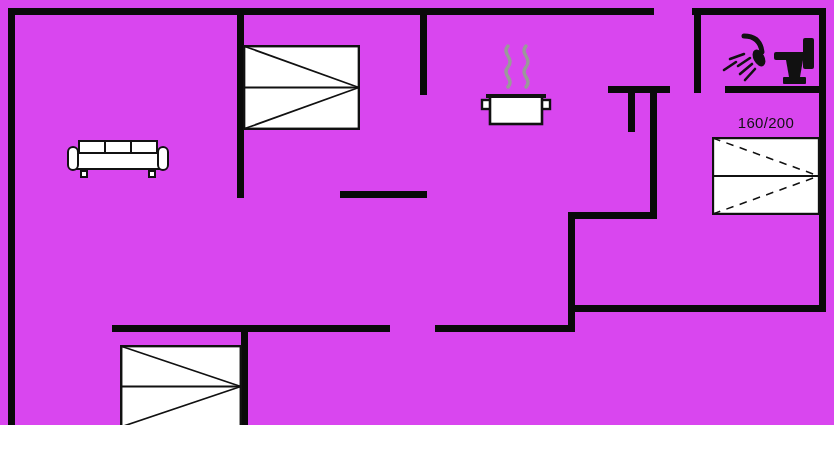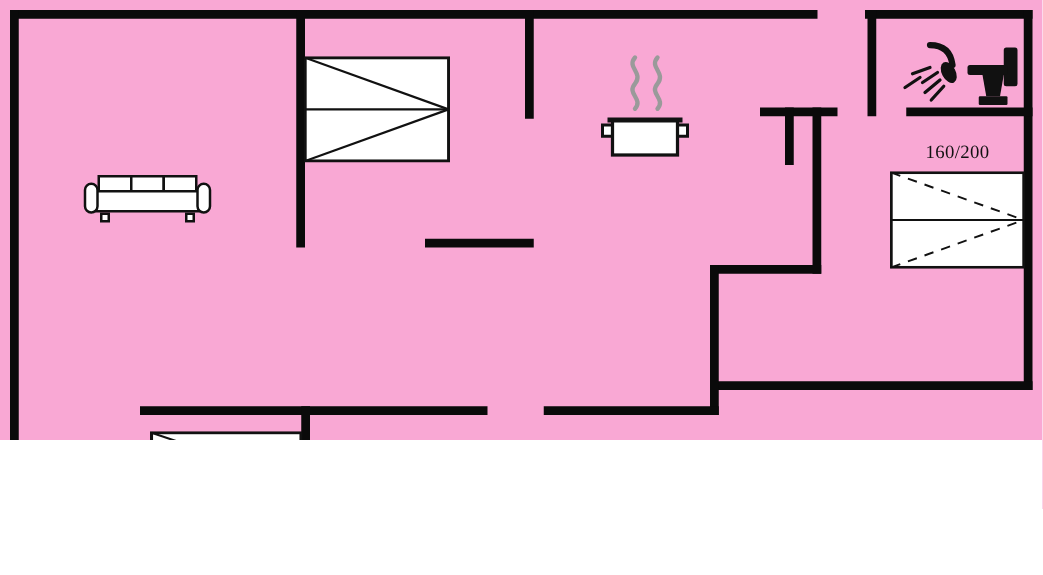--- a/index.html
+++ b/index.html
@@ -1,20 +1,20 @@
 <!DOCTYPE html>
 <html><head>
 <meta charset="utf-8">
 <style>
   html,body{margin:0;padding:0;background:#ffffff;}
   .plan{
     position:relative;
-    width:834px;height:352px;
-    background:#f9a8d4;
-    font-family:Liberation Serif, serif;
+    width:834px;height:425px;
+    background:#d946ef;
+    font-family:Liberation Sans, sans-serif;
     overflow:hidden;
   }
   .wall{position:absolute;background:#0a0a0a;}
   .icon{position:absolute;}
   .size-label{
     position:absolute;
     color:#111;
     font-size:15px;
     text-align:center;
     letter-spacing:0.3px;

